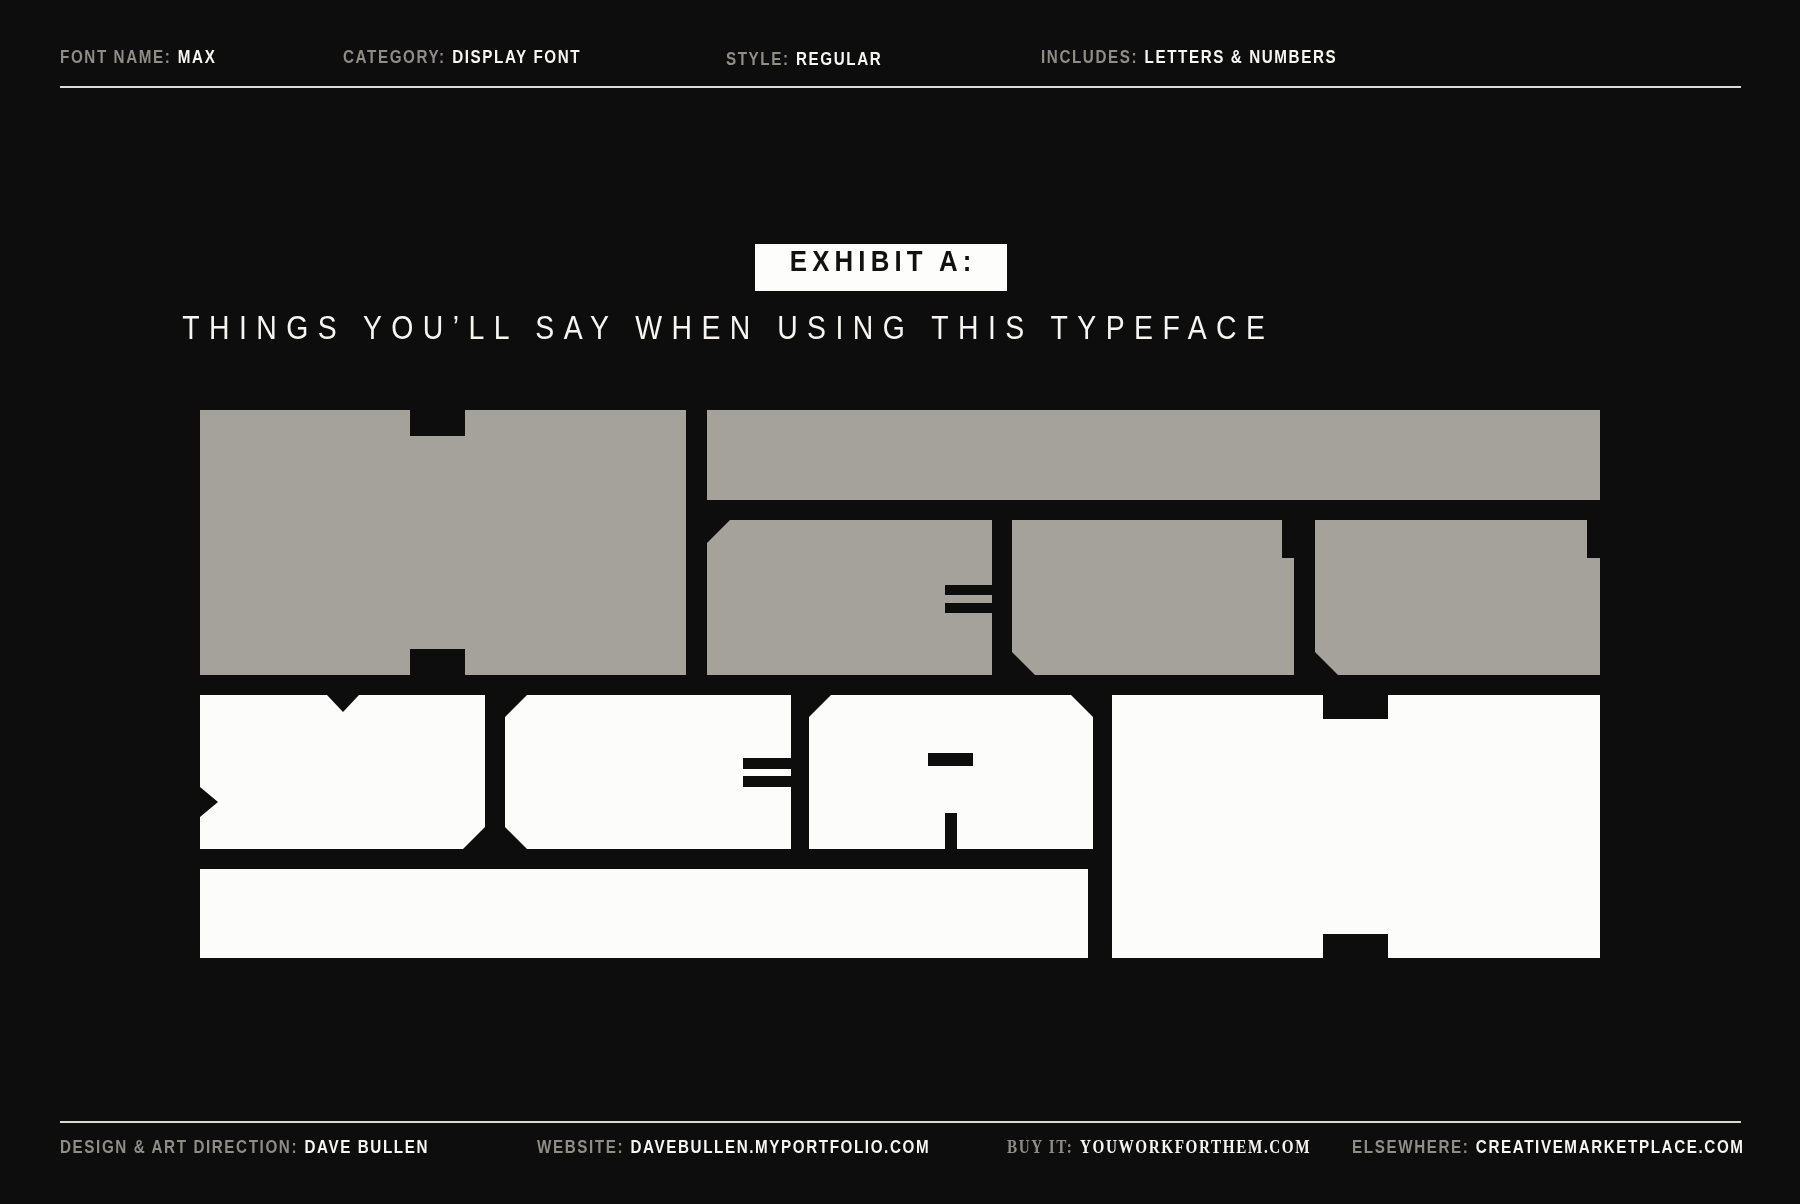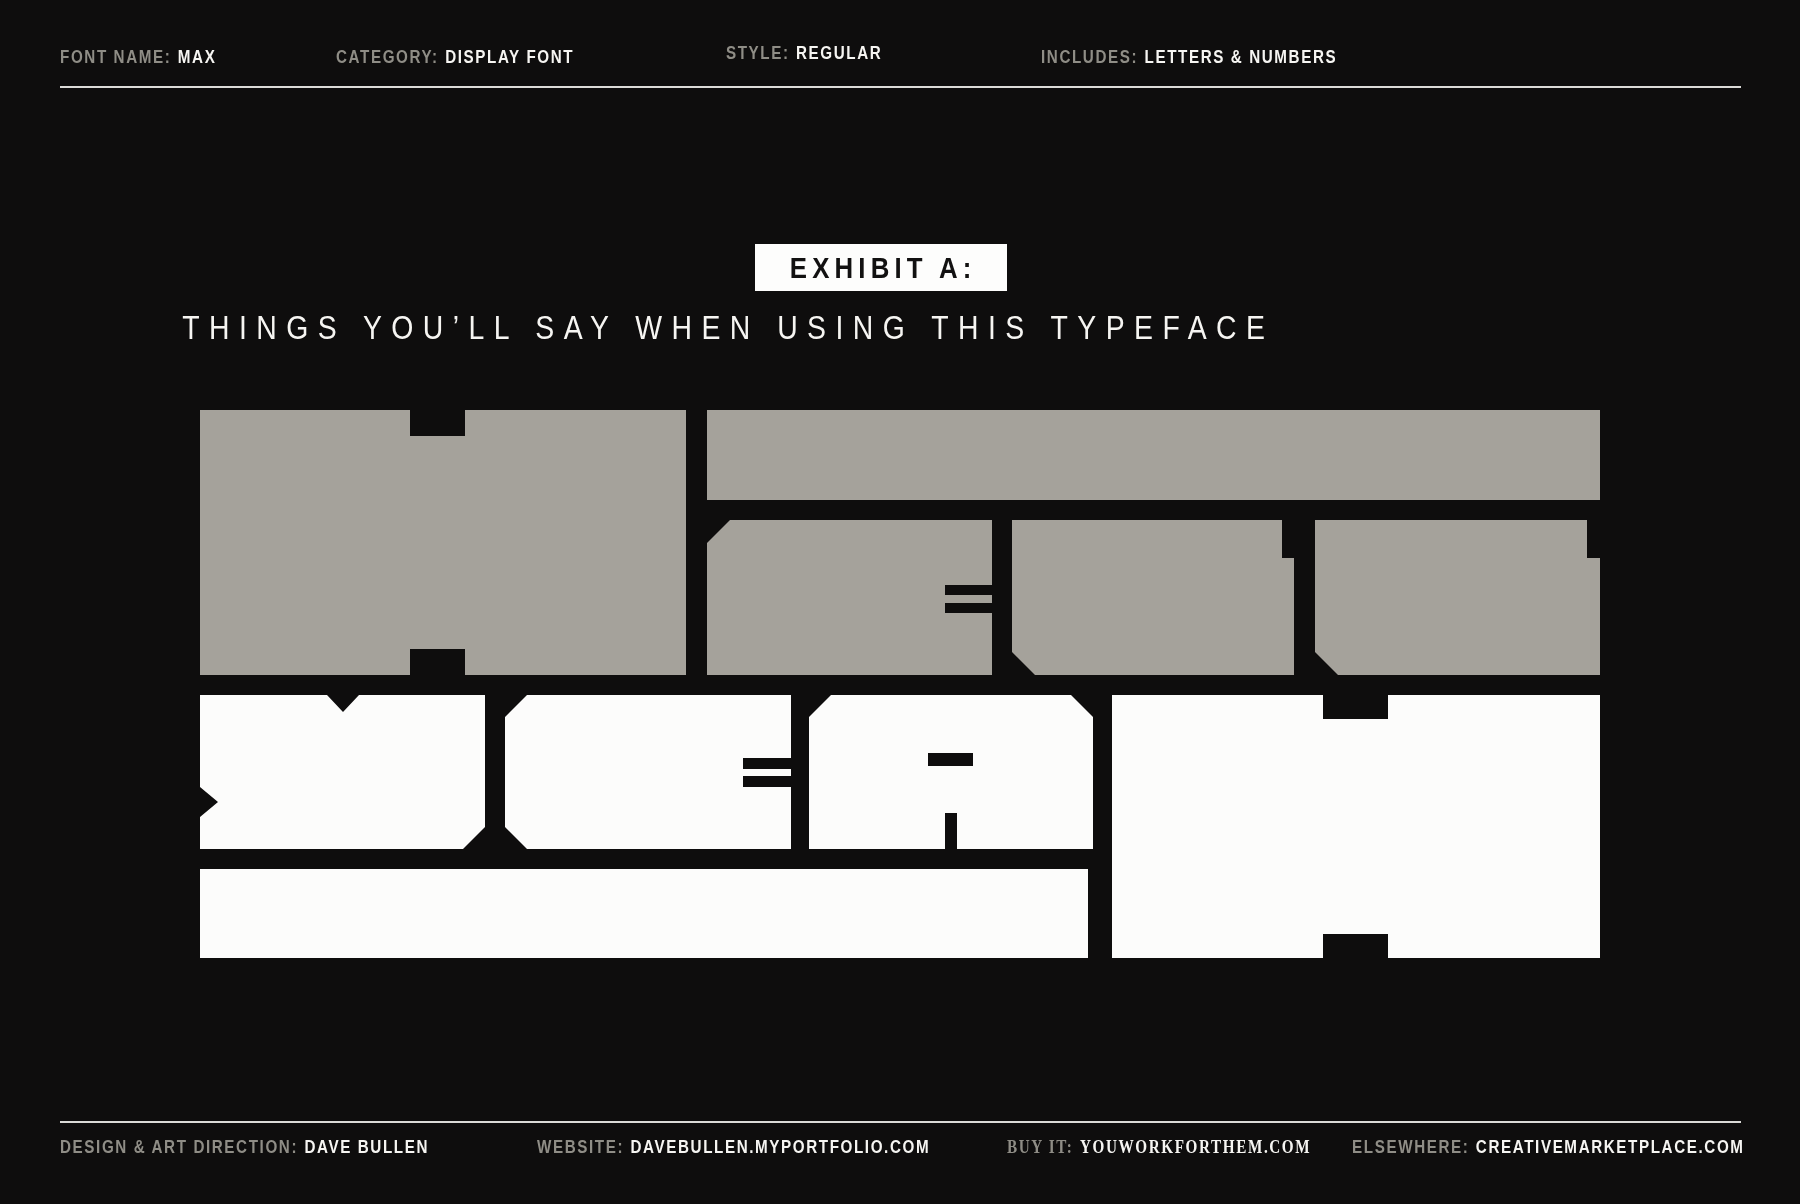--- a/index.html
+++ b/index.html
@@ -18,29 +18,29 @@
     position:absolute;white-space:nowrap;font-weight:bold;font-size:19px;
     letter-spacing:2px;
   }
   .meta-item .cond{display:inline-block;transform:scaleX(0.80);transform-origin:0 50%;}
   .meta-item.right .cond{transform-origin:100% 50%;}
   .lbl{color:var(--text-muted);margin-right:0.42em;}
   .val{color:var(--text-bright);}
   .rule{position:absolute;left:60px;width:1681px;height:2px;background:var(--rule);}
   .rule.top{top:86px;}
   .rule.bottom{top:1121px;}
-  .h0{left:60px;top:46px;} .h1{left:336px;top:46px;} .h2{left:726px;top:42px;}
+  .h0{left:60px;top:46px;} .h1{left:343px;top:46px;} .h2{left:726px;top:48px;}
   .h3{left:1041px;top:46px;} .h4{right:56px;top:46px;}
   .f0{left:60px;top:1136px;} .f1{left:537px;top:1136px;}
   .f2{left:1007px;top:1136px;font-family:Liberation Serif, serif;} .f3{right:55px;top:1136px;}
   
   .badge{
     position:absolute;left:755px;top:244px;width:252px;height:47px;
     background:var(--badge-bg);color:var(--badge-text);
-    display:flex;align-items:center;justify-content:center;
+    display:flex;justify-content:center;
     font-weight:bold;font-size:30px;letter-spacing:6px;
   }
   .badge .cond{display:inline-block;transform:scaleX(0.86);transform-origin:50% 50%;text-indent:6px;}
   .subtitle{
     position:absolute;left:0;top:309px;width:1448px;text-align:center;
     color:var(--text-bright);font-weight:normal;font-size:33px;letter-spacing:11px;
   }
   .subtitle .cond{display:inline-block;transform:scaleX(0.86);transform-origin:50% 50%;text-indent:11px;}
   
   svg.glyphs{position:absolute;left:0;top:0;width:1800px;height:1204px;display:block;}

